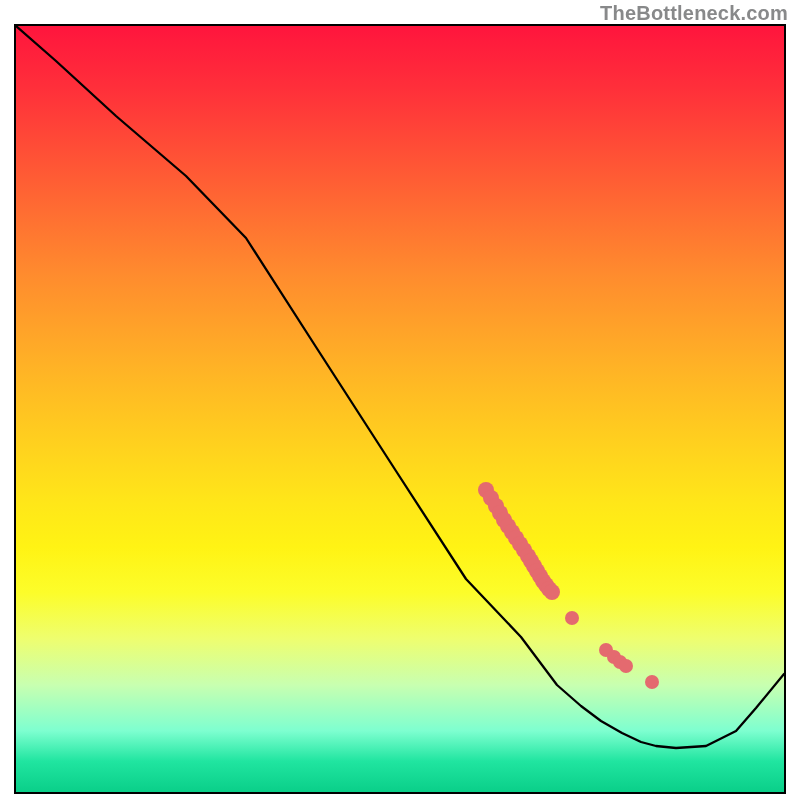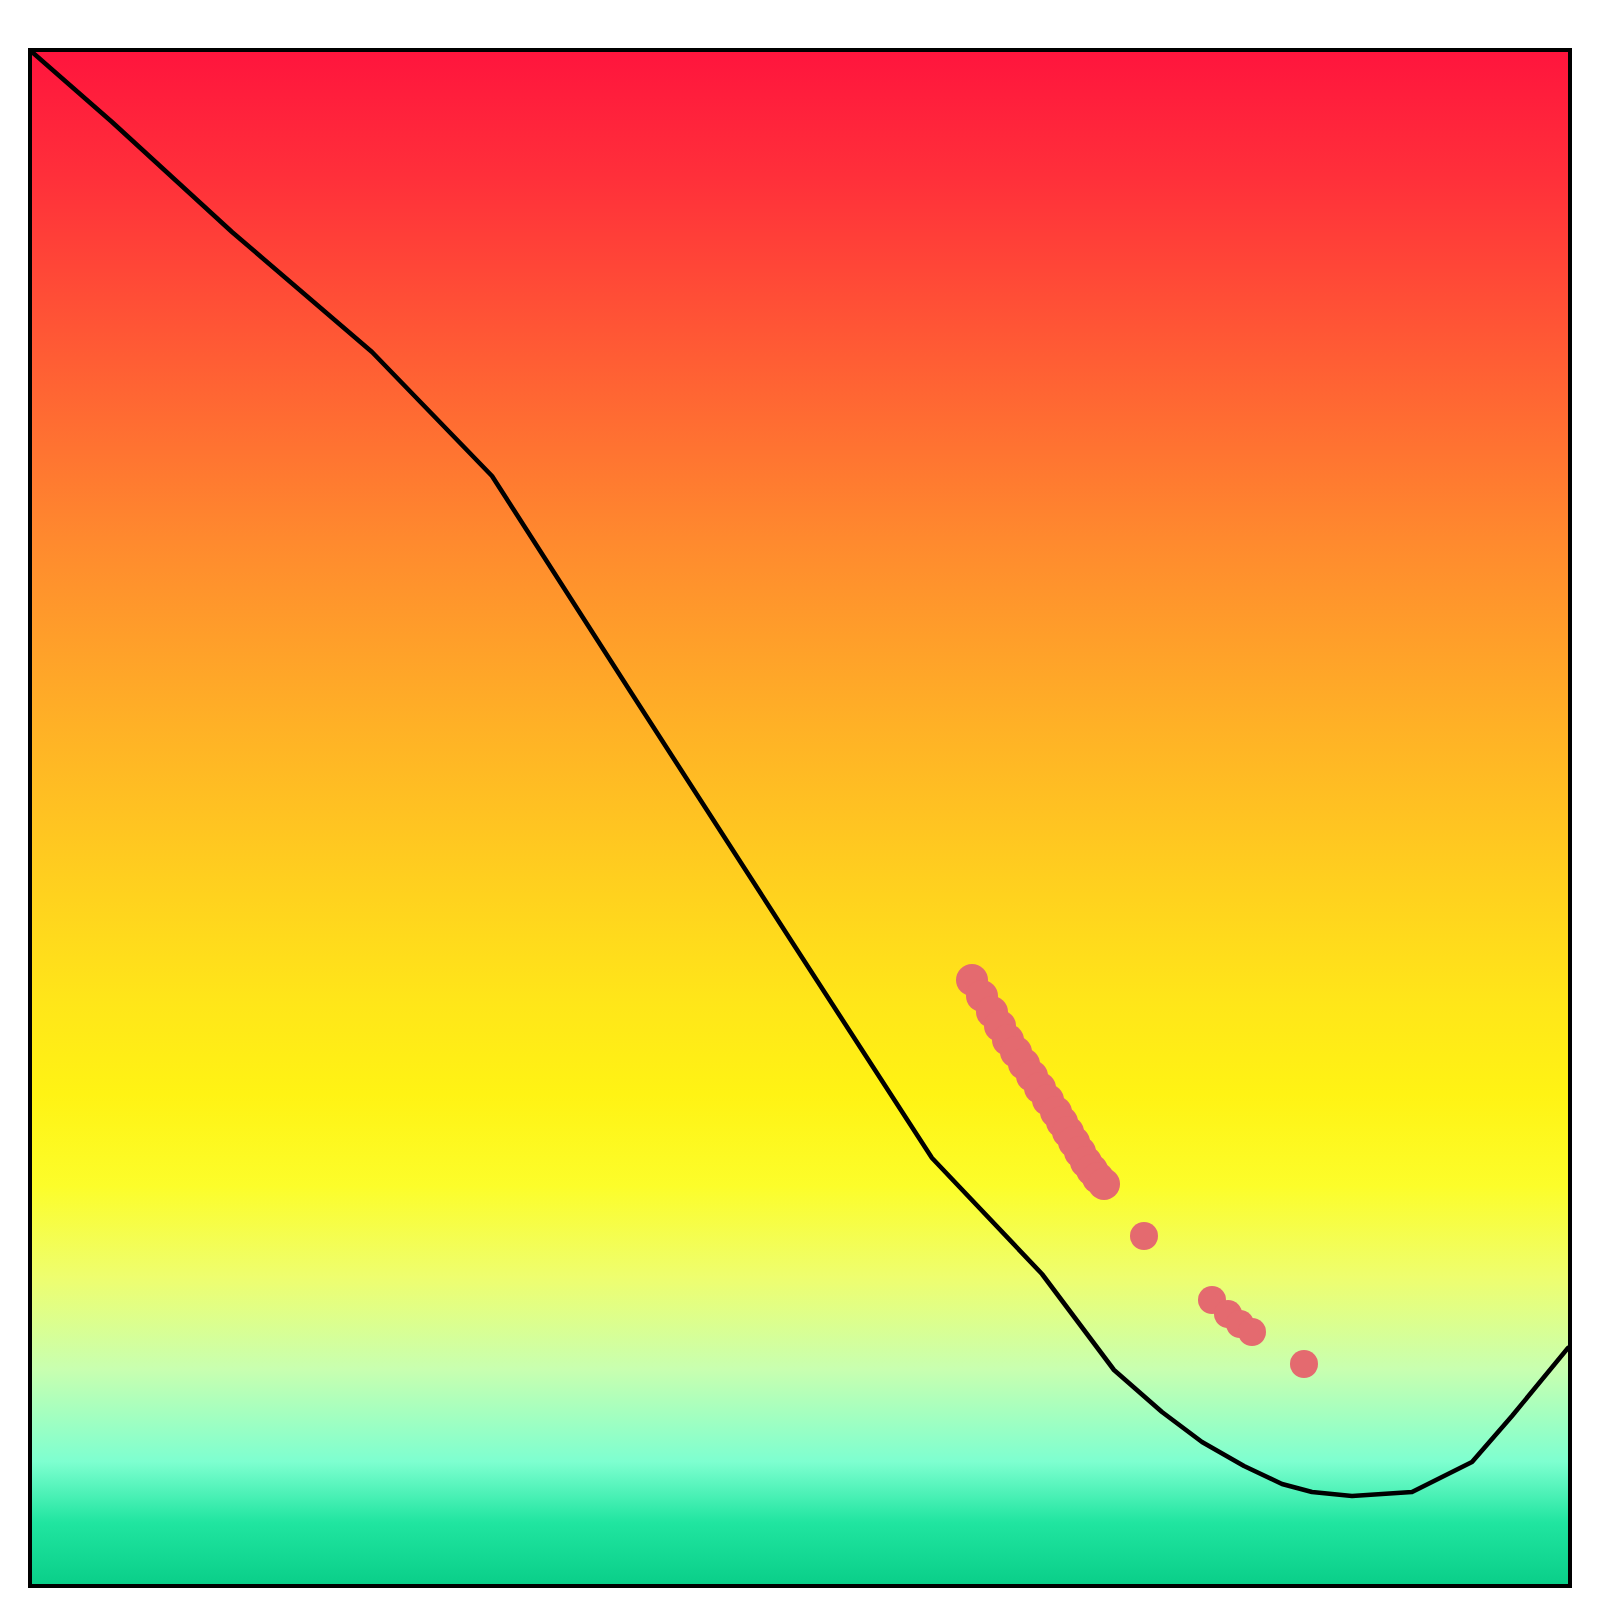--- a/index.html
+++ b/index.html
@@ -61,20 +61,21 @@
     font-weight: 600;
     color: #88898a;
     letter-spacing: 0.2px;
     user-select: none;
   }
 </style>
 </head>
 <body>
 
 <div class="canvas">
+  <div class="watermark">TheBottleneck.com</div>
 
   <div class="frame">
     <div class="gradient"></div>
     <svg class="plot" viewBox="0 0 768 766" preserveAspectRatio="none">
       <path id="curve-path" fill="none" stroke="#000000" stroke-width="2.3" stroke-linecap="round" stroke-linejoin="round" d="M 0 0 L 40 35 L 100 90 L 170 150 L 230 212 L 300 321 L 380 445 L 450 553 L 505 611 L 541 659 L 565 680 L 585 695 L 606 707 L 625 716 L 640 720 L 660 722 L 690 720 L 720 705 L 740 682 L 768 648"></path>
       <g id="dots-group">
           <circle cx="470" cy="464" r="8" fill="#e46a6f"></circle>
           <circle cx="475" cy="472" r="8" fill="#e46a6f"></circle>
           <circle cx="480" cy="480" r="8" fill="#e46a6f"></circle>
           <circle cx="484" cy="487" r="8" fill="#e46a6f"></circle>

